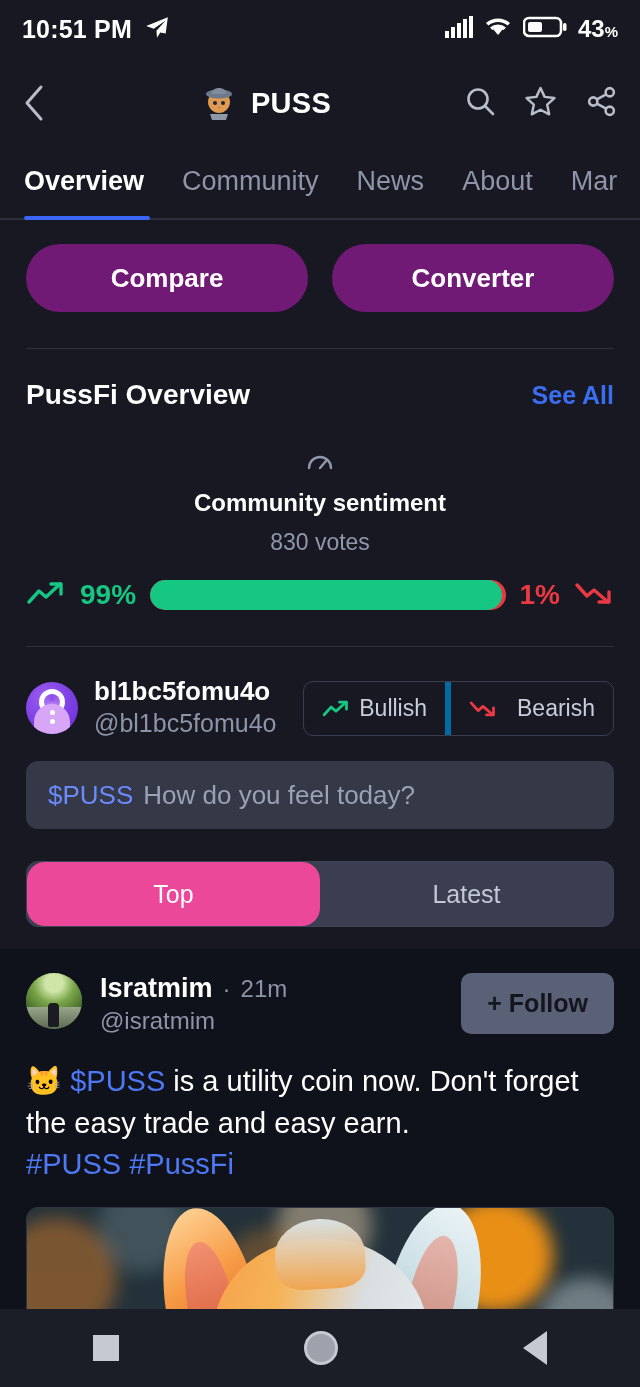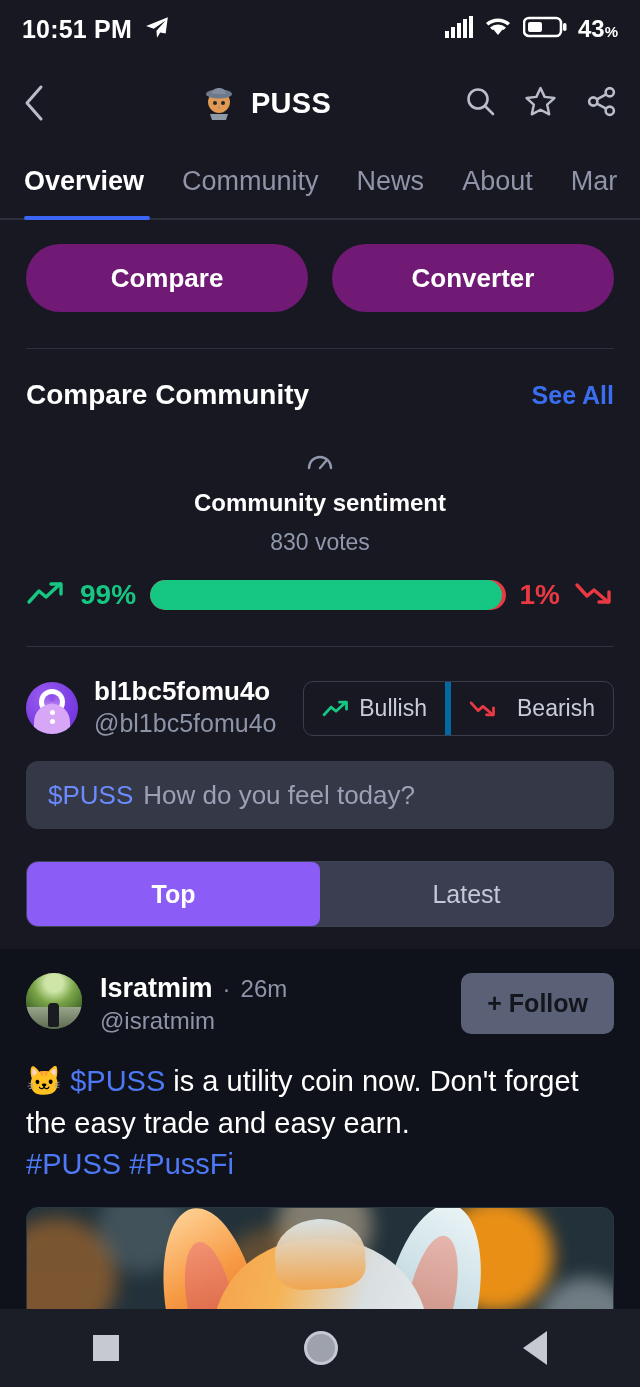--- a/index.html
+++ b/index.html
@@ -86,21 +86,21 @@
   .compose-input { margin:22px 26px 0; height:68px; border-radius:12px; background:#343847;
     display:flex; align-items:center; padding:0 22px; gap:10px; }
   .ci-token { color:#6b8afd; font-size:26px; }
   .ci-ph { color:#9ba1b4; font-size:26px; }
 
   
   .seg { margin:32px 26px 0; height:66px; border-radius:12px; background:#3a3e50;
     display:flex; overflow:hidden; border:1px solid #3f4356; }
   .seg-item { flex:1; display:flex; align-items:center; justify-content:center;
     color:#c3c8d8; font-size:25px; }
-  .seg-item.active { background:#8b5cf6; color:#ffffff; font-weight:bold; border-radius:8px; }
+  .seg-item.active { background:#ec4899; color:#ffffff; font-weight:normal; border-radius:18px; }
 
   
   .post { background:#10121b; margin-top:22px; padding:24px 26px 0; }
   .post-head { display:flex; align-items:flex-start; }
   .av-photo { width:56px; height:56px; flex:0 0 56px; border-radius:50%; overflow:hidden; position:relative;
     background:linear-gradient(#6f8f4a,#2f4a22); }
   .av-photo .sky { position:absolute; inset:0;
     background:radial-gradient(circle at 50% 18%, #cfe5a8 0 16%, #7aa548 38%, #3d6428 70%, #21341a 100%); }
   .av-photo .path { position:absolute; left:0; right:0; bottom:0; height:40%;
     background:linear-gradient(#98a58b,#5d6b52); }
@@ -252,21 +252,21 @@
   <div class="body">
 
     <div class="btnrow">
       <div class="pillbtn">Compare</div>
       <div class="pillbtn">Converter</div>
     </div>
 
     <div class="divider"></div>
 
     <div class="sec-head">
-      <span class="sec-title">Compare Community</span>
+      <span class="sec-title">PussFi Overview</span>
       <span class="see-all">See All</span>
     </div>
 
     <div class="sent-head">
       <span>
         <svg width="28" height="24" viewBox="0 0 28 24">
             <path d="M3 19a11 11 0 0122 0" fill="none" stroke="#9198ad" stroke-width="2.4" stroke-linecap="round"></path>
             <path d="M14 19l6-7" stroke="#9198ad" stroke-width="2.4" stroke-linecap="round"></path>
           </svg>
       </span>
@@ -339,21 +339,21 @@
       <div class="post-head">
         <span class="av-photo">
           <span class="sky"></span>
             <span class="path"></span>
             <span class="person"></span>
         </span>
         <span class="ph-txt">
           <span class="ph-line1">
             <span class="ph-name">Isratmim</span>
             <span class="ph-time">·</span>
-            <span class="ph-time">26m</span>
+            <span class="ph-time">21m</span>
           </span>
           <span class="ph-handle" style="display:block">@isratmim</span>
         </span>
         <button class="follow">+ Follow</button>
       </div>
 
       <div class="post-body">
         <span>🐱</span>
         <span class="tok">$PUSS</span>
         <span> is a utility coin now. Don't forget the easy trade and easy earn.</span>

